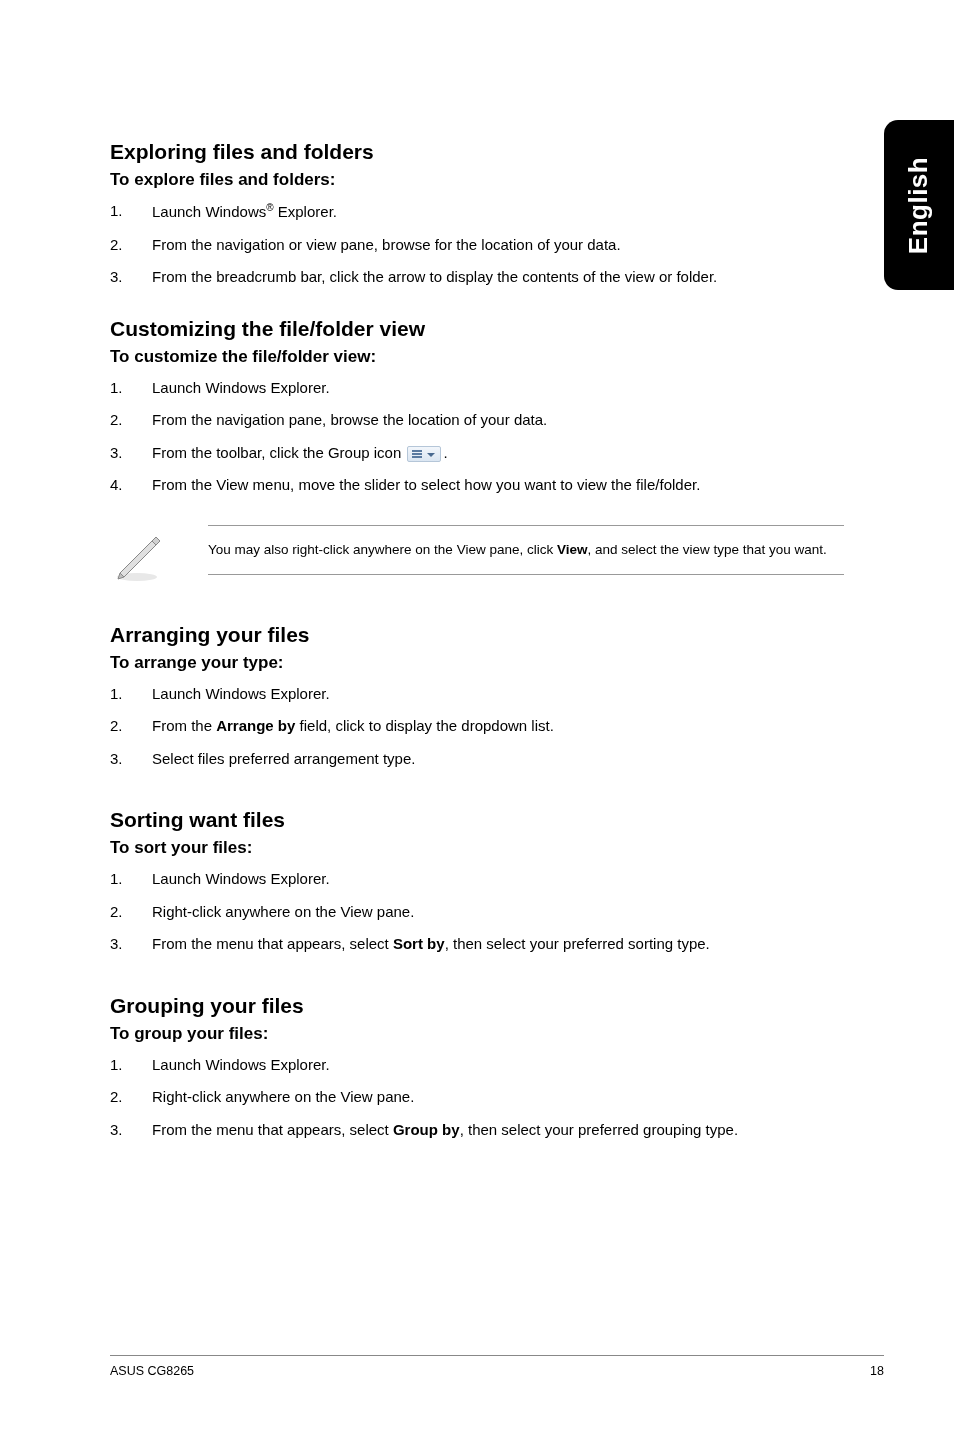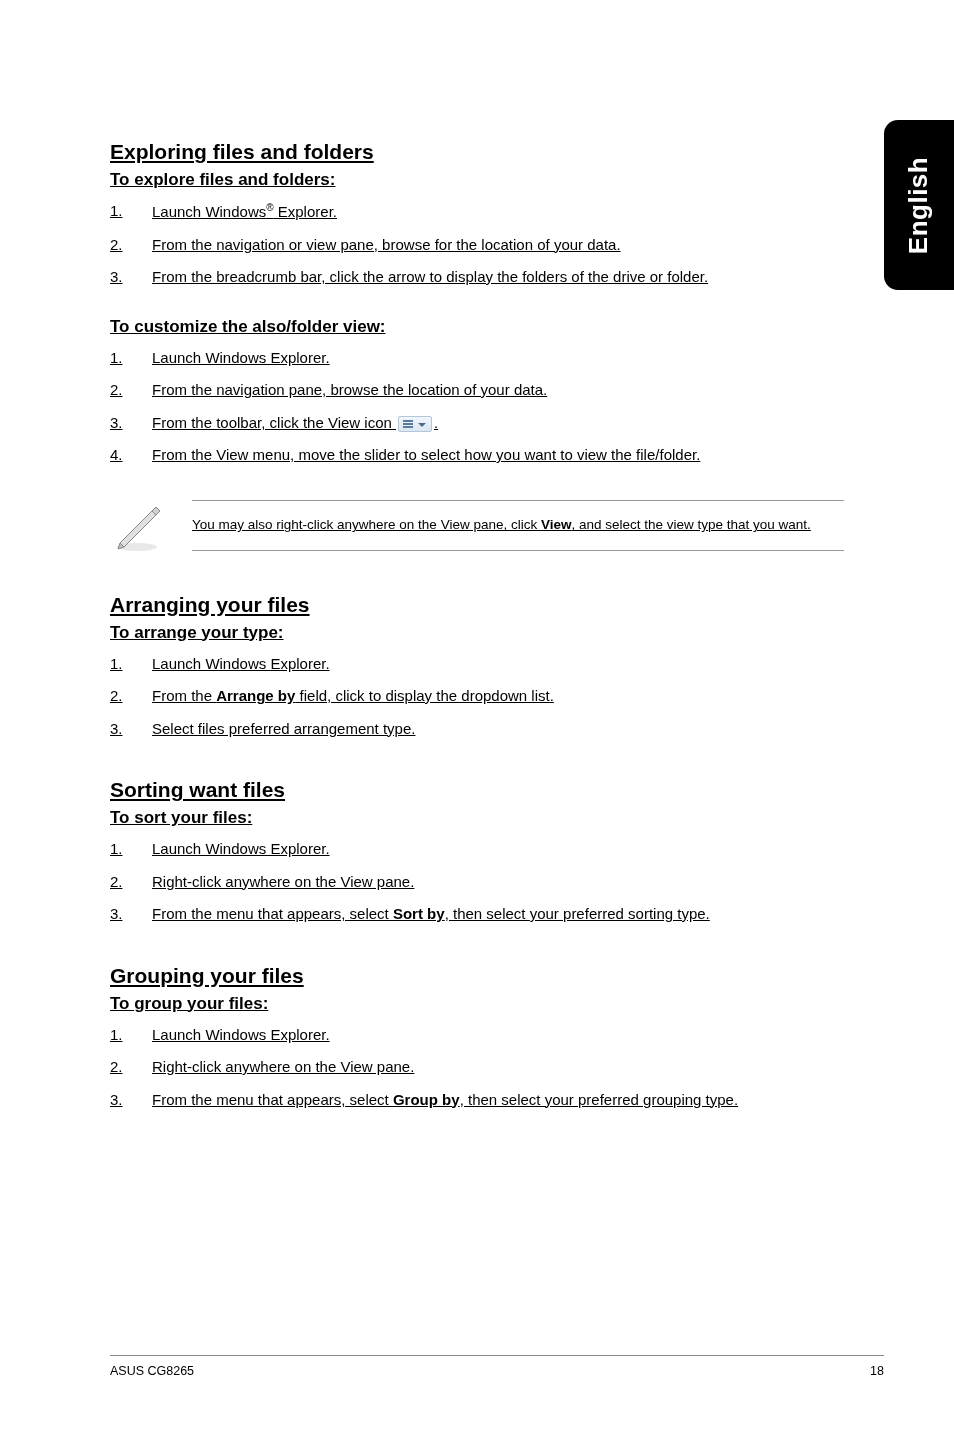--- a/index.html
+++ b/index.html
@@ -27,21 +27,20 @@
   .side-tab span {
     color: #fff;
     font-weight: bold;
     font-size: 26px;
     transform: rotate(-90deg);
     white-space: nowrap;
     letter-spacing: 0.5px;
   }
   .content {
     padding: 140px 110px 0 110px;
-    text-decoration: underline;
   }
   h2.section {
     font-size: 21px;
     font-weight: bold;
     margin-bottom: 6px;
   }
   .subhead {
     font-size: 17px;
     font-weight: bold;
     margin-bottom: 10px;
@@ -86,23 +85,23 @@
     content: "";
     position: absolute;
     right: 5px; top: 6px;
     width: 0; height: 0;
     border-left: 4px solid transparent;
     border-right: 4px solid transparent;
     border-top: 4px solid #4a6a90;
   }
   .note-block {
     display: flex;
-    align-items: center;
+    align-items: flex-start;
     margin: 18px 0 36px 0;
-    gap: 28px;
+    gap: 44px;
   }
   .note-icon {
     width: 54px;
     flex-shrink: 0;
     padding-top: 4px;
   }
   .note-text-wrap {
     flex: 1;
     border-top: 1px solid #999;
     border-bottom: 1px solid #999;
@@ -141,39 +140,40 @@
       <li>
         <span class="num">1.</span>
         <span class="txt"><span>Launch Windows</span><span class="sup">®</span><span> Explorer.</span></span>
       </li>
       <li>
         <span class="num">2.</span>
         <span class="txt">From the navigation or view pane, browse for the location of your data.</span>
       </li>
       <li>
         <span class="num">3.</span>
-        <span class="txt">From the breadcrumb bar, click the arrow to display the folders of the drive or folder.</span>
-      </li>
-    </ol>
-  </div>
-
-  <div class="block">
-    <div class="subhead">To customize the also/folder view:</div>
+        <span class="txt">From the breadcrumb bar, click the arrow to display the contents of the view or folder.</span>
+      </li>
+    </ol>
+  </div>
+
+  <div class="block">
+    <h2 class="section">Customizing the file/folder view</h2>
+    <div class="subhead">To customize the file/folder view:</div>
     <ol>
       <li>
         <span class="num">1.</span>
         <span class="txt">Launch Windows Explorer.</span>
       </li>
       <li>
         <span class="num">2.</span>
         <span class="txt">From the navigation pane, browse the location of your data.</span>
       </li>
       <li>
         <span class="num">3.</span>
-        <span class="txt"><span>From the toolbar, click the View icon </span><span class="view-icon"></span><span>.</span></span>
+        <span class="txt"><span>From the toolbar, click the Group icon </span><span class="view-icon"></span><span>.</span></span>
       </li>
       <li>
         <span class="num">4.</span>
         <span class="txt">From the View menu, move the slider to select how you want to view the file/folder.</span>
       </li>
     </ol>
 
     <div class="note-block">
       <div class="note-icon">
         <svg viewBox="0 0 54 54" width="54" height="54">

